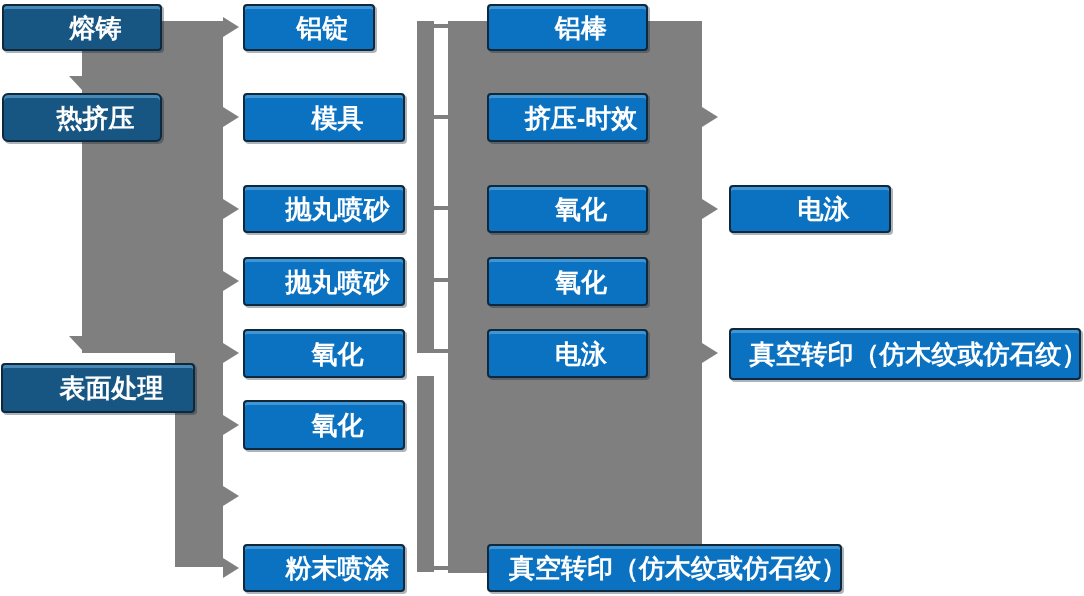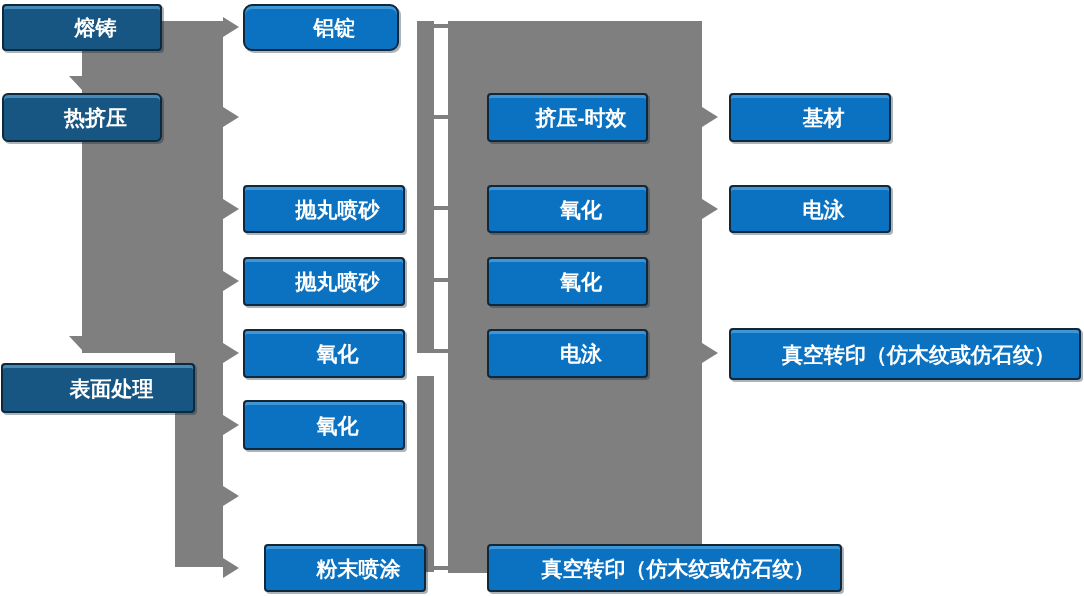--- a/index.html
+++ b/index.html
@@ -5,21 +5,21 @@
   html,body{margin:0;padding:0;background:#ffffff;}
   #stage{
     position:relative;width:1084px;height:596px;background:#ffffff;overflow:hidden;
     font-family:"Liberation Sans",sans-serif;
   }
   .gray{position:absolute;background:#7f7f7f;}
   .gline{position:absolute;background:#7f7f7f;height:4px;}
   .node{
     position:absolute;display:flex;align-items:center;justify-content:center;
     background:#0b72c2;border:2px solid #10283c;border-radius:4px;
-    color:#ffffff;font-weight:bold;font-size:21px;line-height:1;
+    color:#ffffff;font-weight:bold;font-size:26px;line-height:1;
     box-sizing:border-box;white-space:nowrap;
     box-shadow:inset 0 3px 0 rgba(110,180,228,0.55), 2px 2px 0 rgba(16,40,60,0.35);
     padding-left:27px;
   }
   .node.dark{background:#175582;}
   .arrow-r{
     position:absolute;width:0;height:0;
     border-top:10px solid transparent;border-bottom:10px solid transparent;
     border-left:16px solid #7f7f7f;
   }
@@ -61,30 +61,31 @@
   <div class="arrow-r" style="left:223px;top:558px;"></div>
 
   <div class="arrow-r" style="left:702px;top:107px;"></div>
   <div class="arrow-r" style="left:702px;top:199px;"></div>
   <div class="arrow-r" style="left:702px;top:343px;"></div>
 
   <div class="node dark" style="left:2px;top:4px;width:160px;height:47px;">熔铸</div>
   <div class="node dark" style="left:2px;top:93px;width:160px;height:49px;border-radius:6px;">热挤压</div>
   <div class="node dark" style="left:1px;top:363px;width:194px;height:50px;">表面处理</div>
 
-  <div class="node" style="left:243px;top:4px;width:156px;height:47px;border-radius:9px;">铝锭</div>
+  <div class="node" style="left:243px;top:4px;width:132px;height:47px;">铝锭</div>
+  <div class="node" style="left:243px;top:93px;width:162px;height:49px;">模具</div>
   <div class="node" style="left:243px;top:185px;width:162px;height:48px;">抛丸喷砂</div>
   <div class="node" style="left:243px;top:257px;width:162px;height:49px;">抛丸喷砂</div>
   <div class="node" style="left:243px;top:329px;width:162px;height:49px;">氧化</div>
   <div class="node" style="left:243px;top:400px;width:162px;height:50px;">氧化</div>
-  <div class="node" style="left:243px;top:544px;width:162px;height:48px;margin-left:21px;">粉末喷涂</div>
+  <div class="node" style="left:243px;top:544px;width:162px;height:48px;">粉末喷涂</div>
 
+  <div class="node" style="left:487px;top:4px;width:161px;height:47px;">铝棒</div>
   <div class="node" style="left:487px;top:93px;width:161px;height:49px;">挤压-时效</div>
   <div class="node" style="left:487px;top:185px;width:161px;height:48px;">氧化</div>
   <div class="node" style="left:487px;top:257px;width:161px;height:49px;">氧化</div>
   <div class="node" style="left:487px;top:329px;width:161px;height:49px;">电泳</div>
   <div class="node" style="left:487px;top:544px;width:355px;height:48px;">真空转印（仿木纹或仿石纹）</div>
 
-  <div class="node" style="left:729px;top:93px;width:162px;height:49px;">基材</div>
   <div class="node" style="left:729px;top:185px;width:162px;height:48px;">电泳</div>
   <div class="node" style="left:729px;top:328px;width:352px;height:52px;">真空转印（仿木纹或仿石纹）</div>
 
 </div>
 
 </body></html>

